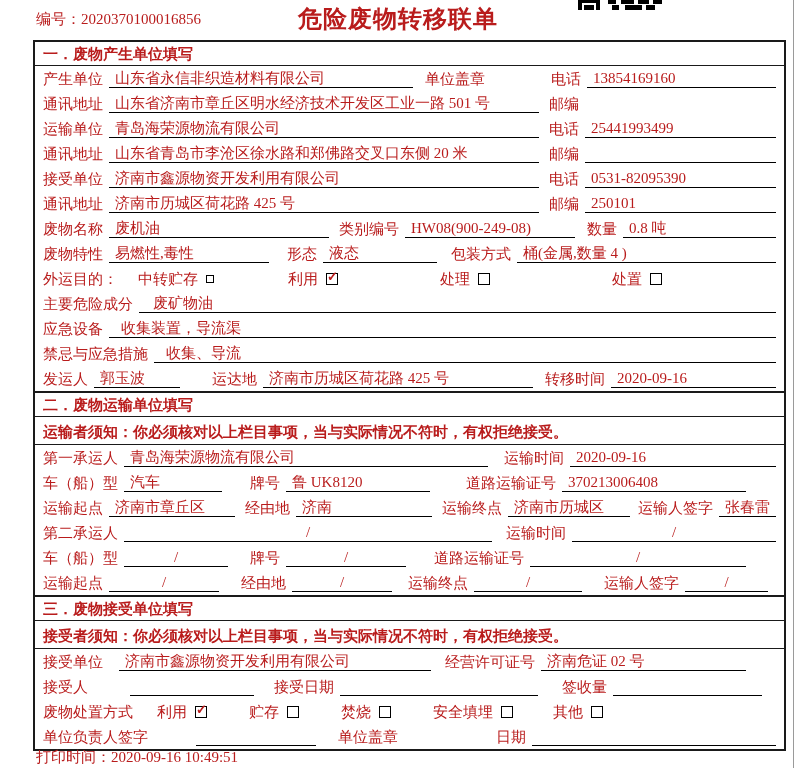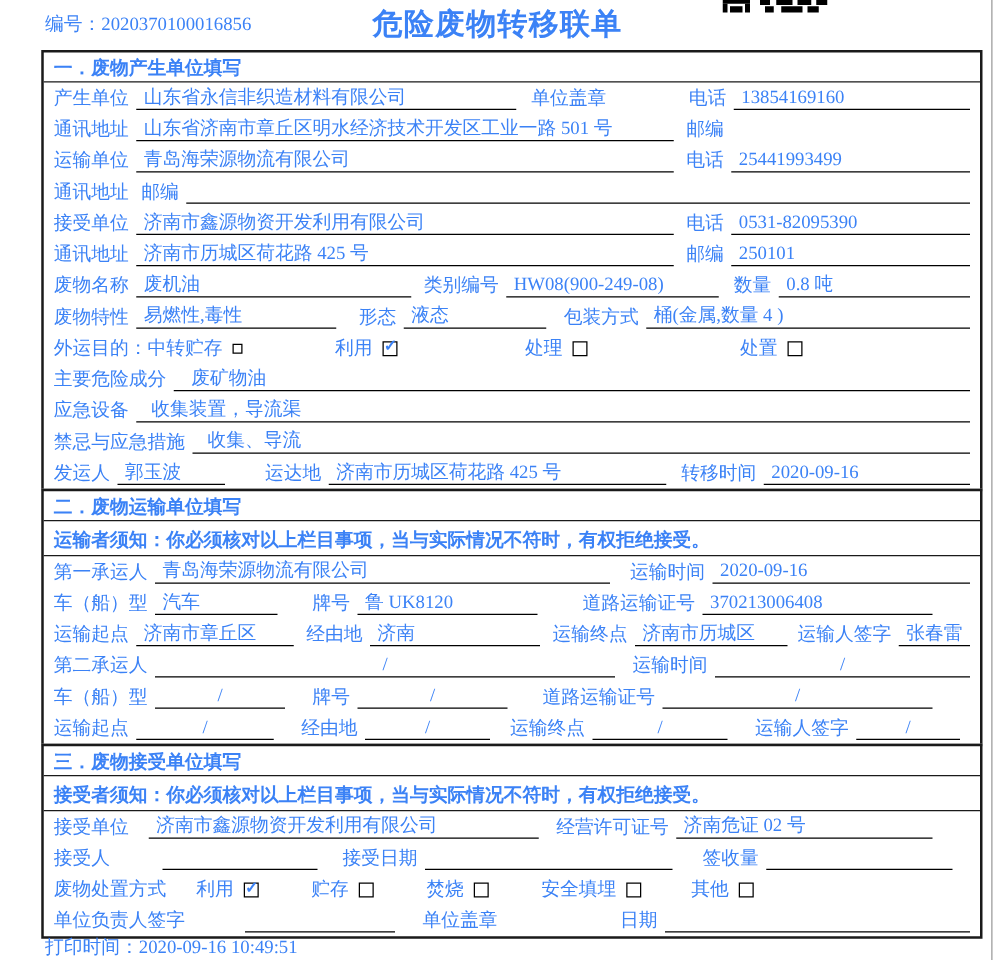--- a/index.html
+++ b/index.html
@@ -1,17 +1,17 @@
 <!DOCTYPE html>
 <html><head>
 <meta charset="utf-8">
 <style>
   html,body{margin:0;padding:0;background:#fff;}
   .page{position:relative;width:796px;height:768px;background:#fff;overflow:hidden;
-        font-family:"Liberation Serif","DejaVu Serif",serif;color:#3b82f6;}
+        font-family:"Liberation Serif","DejaVu Serif",serif;color:#b91c1c;}
   .scan-edge{position:absolute;top:0;right:2px;width:1px;height:100%;background:#9a9a9a;}
 
   
   .serial{position:absolute;left:36px;top:10px;font-size:15px;white-space:nowrap;}
   .doc-title{position:absolute;left:0;right:0;top:3px;text-align:center;
              font-size:24px;font-weight:bold;letter-spacing:1px;}
   .qr{position:absolute;left:578px;top:0;}
 
   
   .form{position:absolute;left:33px;top:40px;width:753px;}
@@ -86,20 +86,21 @@
 
       <div class="row">
         <span class="lb">运输单位</span>
         <span class="u" style="width:418px">青岛海荣源物流有限公司</span>
         <span class="lb" style="margin-left:10px">电话</span>
         <span class="u fill">25441993499</span>
       </div>
 
       <div class="row">
         <span class="lb">通讯地址</span>
+        <span class="u" style="width:418px">山东省青岛市李沧区徐水路和郑佛路交叉口东侧 20 米</span>
         <span class="lb" style="margin-left:10px">邮编</span>
         <span class="u fill"></span>
       </div>
 
       <div class="row">
         <span class="lb">接受单位</span>
         <span class="u" style="width:418px">济南市鑫源物资开发利用有限公司</span>
         <span class="lb" style="margin-left:10px">电话</span>
         <span class="u fill">0531-82095390</span>
       </div>
@@ -124,21 +125,21 @@
         <span class="lb">废物特性</span>
         <span class="u" style="width:148px">易燃性,毒性</span>
         <span class="lb" style="margin-left:18px">形态</span>
         <span class="u" style="width:102px">液态</span>
         <span class="lb" style="margin-left:14px">包装方式</span>
         <span class="u fill">桶(金属,数量 4 )</span>
       </div>
 
       <div class="row">
         <span class="lb">外运目的：</span>
-        <span class="opt" style="margin-left:0">
+        <span class="opt" style="margin-left:20px">
           <span class="lb">中转贮存</span>
           <span class="cb sm"></span>
         </span>
         <span class="opt" style="margin-left:74px">
           <span class="lb">利用</span>
           <span class="cb checked"></span>
         </span>
         <span class="opt" style="margin-left:102px">
           <span class="lb">处理</span>
           <span class="cb"></span>

